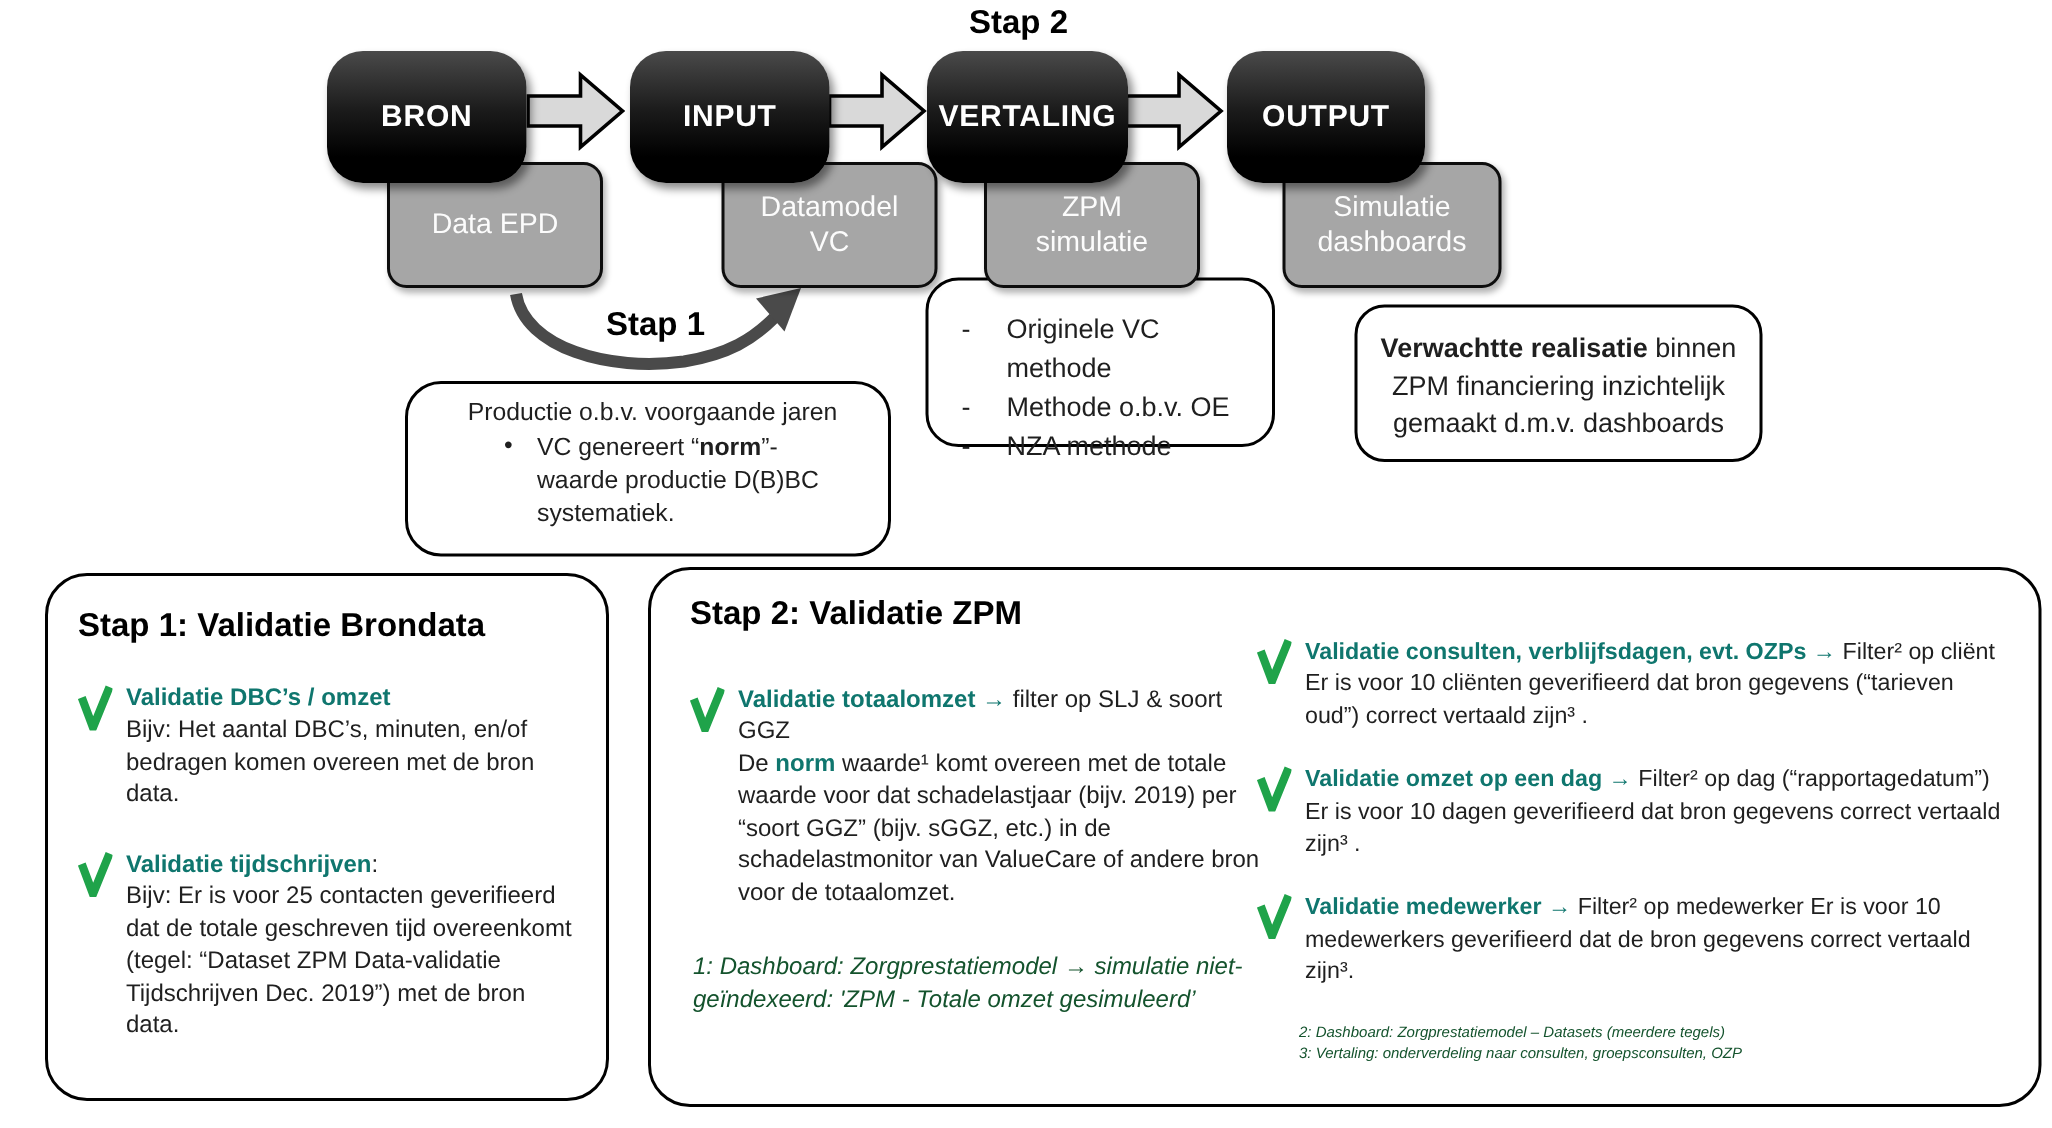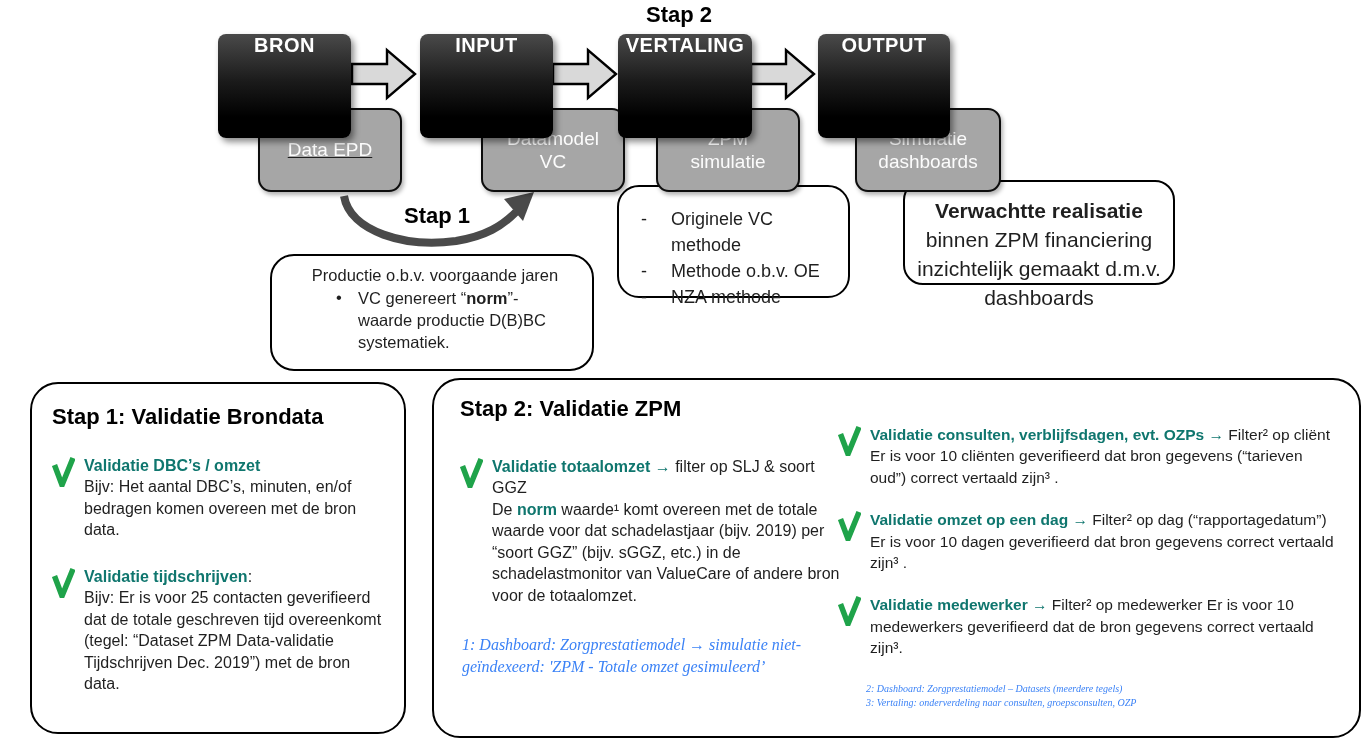--- a/index.html
+++ b/index.html
@@ -5,73 +5,73 @@
   html,body{margin:0;padding:0;background:#fff;}
   .canvas{
     position:relative;width:1368px;height:752px;background:#ffffff;overflow:hidden;
     font-family:"Liberation Sans","DejaVu Sans",sans-serif;color:#1f1f1f;
   }
   
   .step-label{position:absolute;font-size:22px;font-weight:bold;color:#000;white-space:nowrap;}
   #lbl-stap2{left:646px;top:2px;}
   #lbl-stap1{left:404px;top:203px;}
   .stage{
-    position:absolute;top:34px;height:104px;z-index:3;
+    position:absolute;top:34px;height:88px;z-index:3;
     background:linear-gradient(180deg,#4a4a4a 0%,#1b1b1b 45%,#000 80%);
-    border-radius:8px;display:flex;align-items:flex-start;justify-content:center;
+    border-radius:24px;display:flex;align-items:center;justify-content:center;
     box-shadow:3px 4px 6px rgba(0,0,0,0.45);
   }
   .stage span{color:#fff;font-weight:bold;font-size:20px;letter-spacing:.5px;}
   #st-bron{left:218px;width:133px;}
   #st-input{left:420px;width:133px;}
   #st-vertaling{left:618px;width:134px;}
   #st-output{left:818px;width:132px;}
   .flowarrow{position:absolute;top:47px;z-index:2;}
   #fa-0{left:351px;} #fa-1{left:552px;} #fa-2{left:750px;}
   .subbox{
     position:absolute;top:108px;height:80px;width:140px;z-index:2;
     background:#a6a6a6;border:2px solid #0d0d0d;border-radius:13px;
     display:flex;align-items:center;justify-content:center;text-align:center;
     box-shadow:2px 3px 4px rgba(0,0,0,0.3);
   }
   .subbox span{color:#fcfcfc;font-size:19px;line-height:1.22;white-space:pre-line;}
-  #sb-0{left:258px;text-decoration:underline;} #sb-1{left:457px;margin-left:24px;} #sb-2{left:656px;} #sb-3{left:855px;width:142px;}
+  #sb-0{left:258px;} #sb-1{left:457px;margin-left:24px;} #sb-2{left:656px;} #sb-3{left:855px;width:142px;}
   .curve{position:absolute;left:334px;top:190px;z-index:1;}
   
   .wbox{position:absolute;background:#fff;border:2.5px solid #000;z-index:1;}
   #box-production{left:270px;top:254px;width:324px;height:117px;border-radius:24px;padding:10px 12px 0 12px;box-sizing:border-box;}
   #box-production .line1{font-size:16.5px;text-align:center;padding-left:6px;}
   #box-production .bullet-row{display:flex;margin-left:52px;margin-top:3px;}
   #box-production .bullet{width:22px;flex:none;font-size:16.5px;}
   #box-production .bullet-text{width:208px;font-size:16.5px;line-height:1.32;}
   #box-methods{left:617px;top:185px;width:233px;height:113px;border-radius:22px;padding:19px 0 0 22px;box-sizing:border-box;}
   #box-methods .m-row{display:flex;font-size:18px;line-height:1.45;}
   #box-methods .dash{width:30px;flex:none;}
-  #box-outdesc{left:903px;top:180px;width:272px;height:105px;border-radius:20px;padding:15px 12px 0 12px;box-sizing:border-box;
-    font-size:21px;line-height:1.38;text-align:center;}
+  #box-outdesc{left:903px;top:203px;width:272px;height:105px;border-radius:20px;padding:15px 12px 0 12px;box-sizing:border-box;
+    font-size:18px;line-height:1.38;text-align:center;}
   
   .bigbox{position:absolute;background:#fff;border:2.5px solid #000;border-radius:28px;box-sizing:border-box;z-index:1;}
   #box-step1{left:30px;top:382px;width:376px;height:352px;padding:20px 22px 0 20px;}
   #box-step2{left:432px;top:378px;width:929px;height:360px;}
   .bigtitle{font-size:22px;font-weight:bold;color:#000;}
   #box-step2 .bigtitle{position:absolute;left:26px;top:16px;}
   .vitem{display:flex;gap:9px;align-items:flex-start;}
   .check{flex:none;margin-top:1px;color:var(--check_green,#1fa34a);}
   .vtext{font-size:16px;line-height:1.34;}
   .vtitle b,.vtext b{color:#0f766e;}
   #box-step1 .vitem{margin-top:25px;}
   #box-step1 .vtext{width:306px;}
   .col-left{position:absolute;left:26px;top:76px;width:386px;}
   .col-left .vtext{width:355px;font-size:16px;}
   .col-right{position:absolute;left:404px;top:44px;width:500px;}
   .col-right .vitem{margin-top:0;}
   .col-right .vitem + .vitem{margin-top:21px;}
   .col-right .vtext{width:467px;font-size:15.5px;line-height:1.38;}
   .arrow{font-weight:bold;}
-  .footnote{font-style:italic;font-size:16px;line-height:1.35;color:#3b82f6;font-family:Liberation Serif, serif;}
+  .footnote{font-style:italic;font-size:16px;line-height:1.35;color:#14532d;}
   .col-left .footnote{margin-top:28px;margin-left:2px;width:380px;}
   .col-right .footnote{margin-left:28px;font-size:10px;}
   .col-right .footnote.first{margin-top:24px;}
 </style>
 </head>
 <body>
 
 <div class="canvas">
 
   <div class="step-label" id="lbl-stap2">Stap 2</div>

